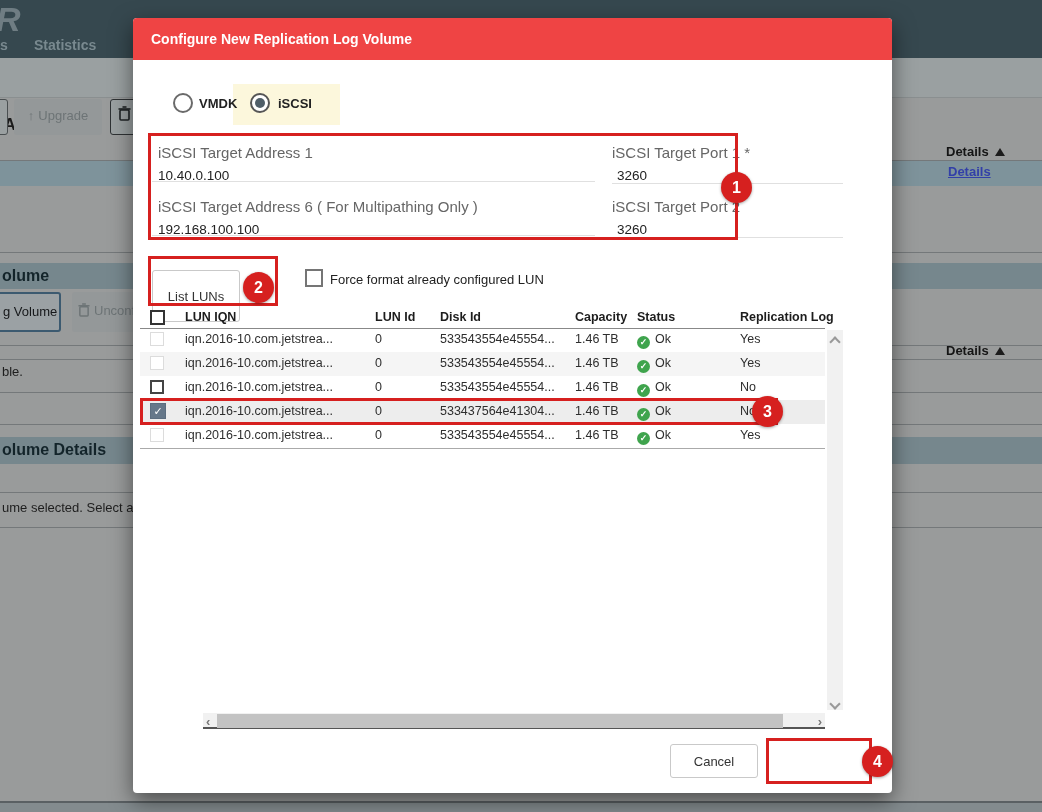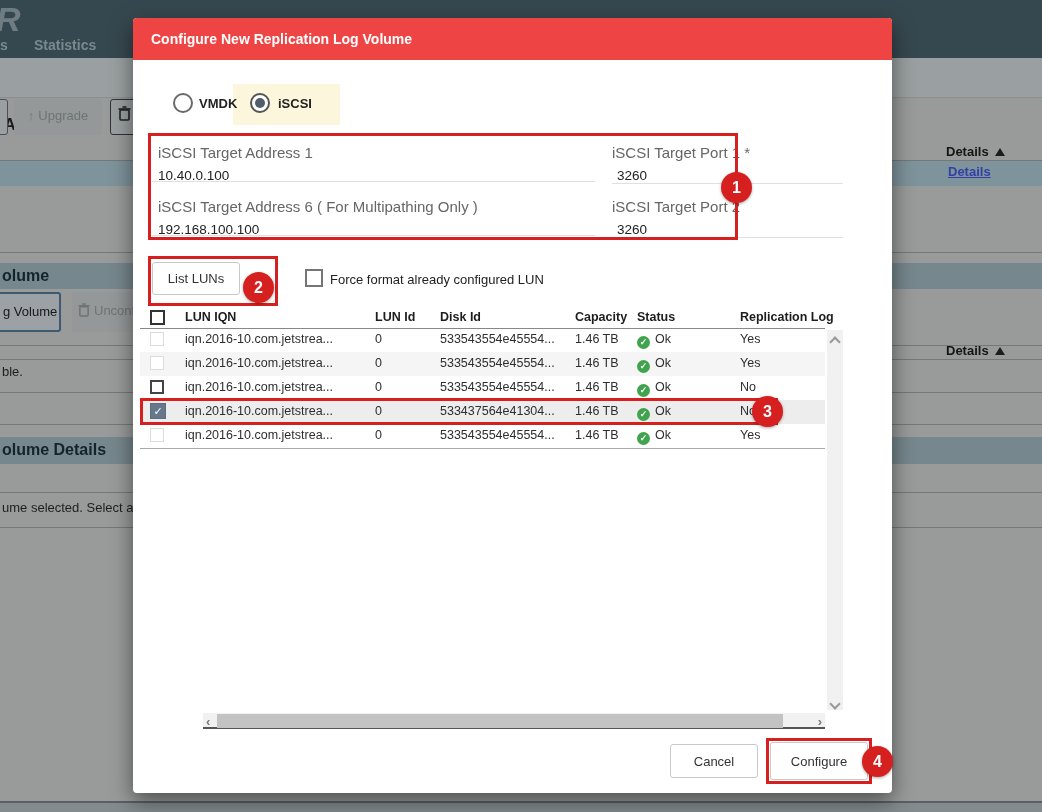--- a/index.html
+++ b/index.html
@@ -137,21 +137,21 @@
     <div class="abs fld-value" style="left:484px; top:143px;">3260</div>
     <div class="fld-line" style="left:479px; top:165px; width:231px;"></div>
 
     <div class="abs fld-label" style="left:25px; top:180px;">iSCSI Target Address 6 ( For Multipathing Only )</div>
     <div class="abs fld-value" style="left:25px; top:197px;">192.168.100.100</div>
     <div class="fld-line" style="left:19px; top:217px; width:443px;"></div>
     <div class="abs fld-label" style="left:479px; top:180px;">iSCSI Target Port 2</div>
     <div class="abs fld-value" style="left:484px; top:197px;">3260</div>
     <div class="fld-line" style="left:479px; top:219px; width:231px;"></div>
 
-    <button class="abs btn" style="left:19px; top:244px; width:88px; height:33px;">List LUNs</button>
+    <button class="abs btn" style="left:19px; top:252px; width:88px; height:52px;">List LUNs</button>
     <div class="abs chk" style="left:172px; top:251px; width:18px; height:18px;"></div>
     <div class="abs" style="left:197px; top:254px; font-size:13px; color:#222;">Force format already configured LUN</div>
 
     <div class="abs cb plain" style="left:17px; top:292px; width:15px; height:15px; border-width:2px; border-color:#333;"></div>
     <div class="abs thead" style="left:52px; top:292px;">LUN IQN</div>
     <div class="abs thead" style="left:242px; top:292px;">LUN Id</div>
     <div class="abs thead" style="left:307px; top:292px;">Disk Id</div>
     <div class="abs thead" style="left:442px; top:292px;">Capacity</div>
     <div class="abs thead" style="left:504px; top:292px;">Status</div>
     <div class="abs thead" style="left:607px; top:292px;">Replication Log</div>
@@ -208,21 +208,20 @@
       <span class="chev up"></span>
       <span class="chev down"></span>
     </div>
     <div class="abs hsb">
       <span class="sb-arrow" style="left:3px; top:1px;">‹</span>
       <div class="hsb-thumb"></div>
       <span class="sb-arrow" style="right:3px; top:1px;">›</span>
     </div>
 
     <button class="abs btn" style="left:537px; top:726px; width:88px; height:34px;">Cancel</button>
-    <button class="abs btn" style="left:637px; top:724px; width:98px; height:38px;">Configure</button>
 
     <div class="ann-box" style="left:15px; top:115px; width:590px; height:107px;"></div>
     <div class="ann-num" style="left:588px; top:154px;">1</div>
     <div class="ann-box" style="left:15px; top:238px; width:130px; height:50px;"></div>
     <div class="ann-num" style="left:110px; top:254px;">2</div>
     <div class="ann-box" style="left:7px; top:380px; width:638px; height:27px;"></div>
     <div class="ann-num" style="left:619px; top:378px;">3</div>
     <div class="ann-box" style="left:633px; top:720px; width:106px; height:46px;"></div>
     <div class="ann-num" style="left:729px; top:728px;">4</div>
   </div>

